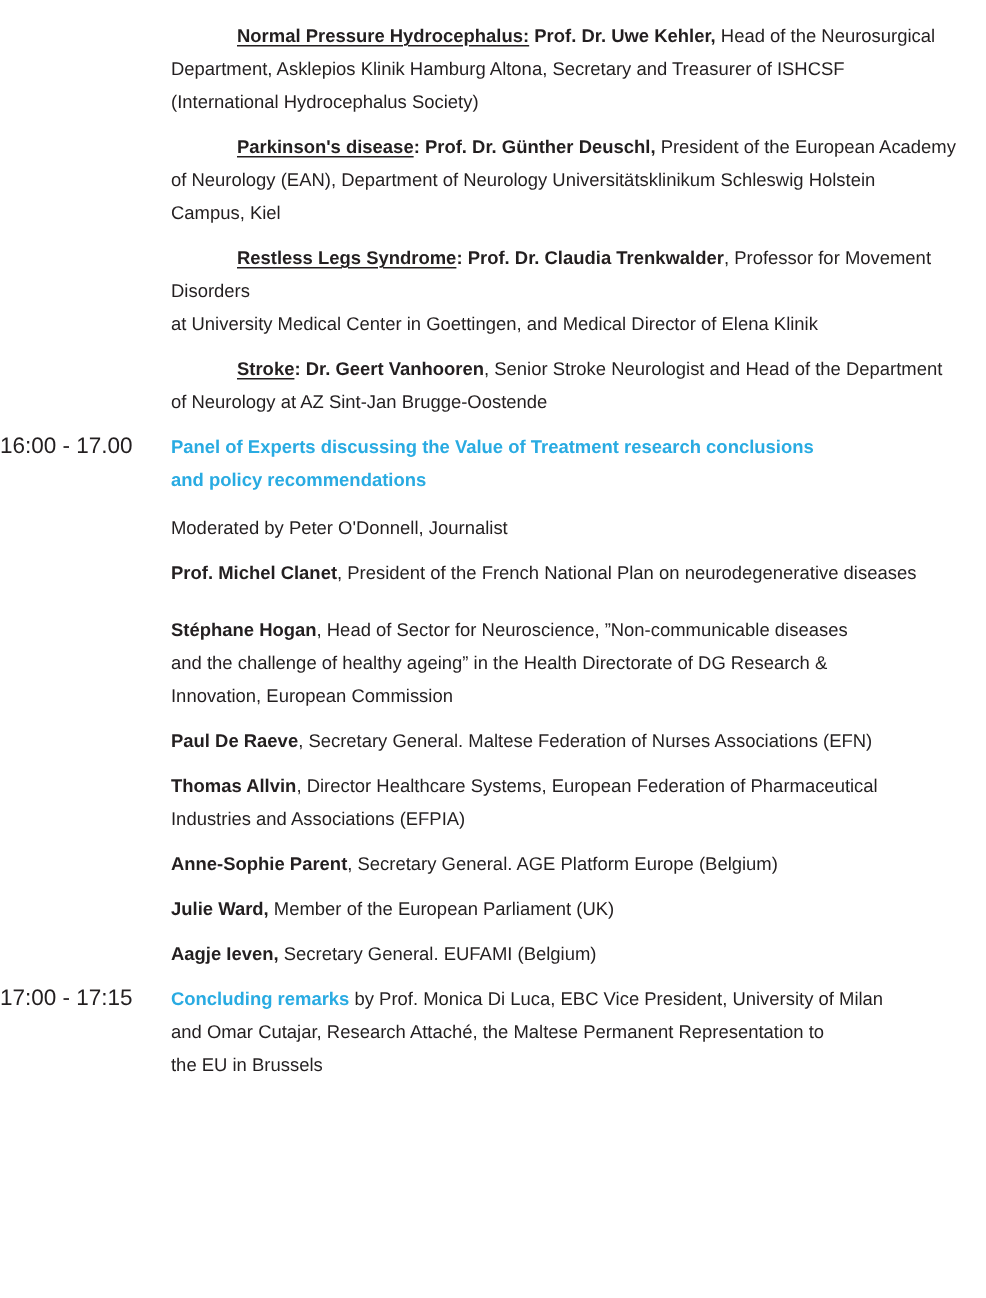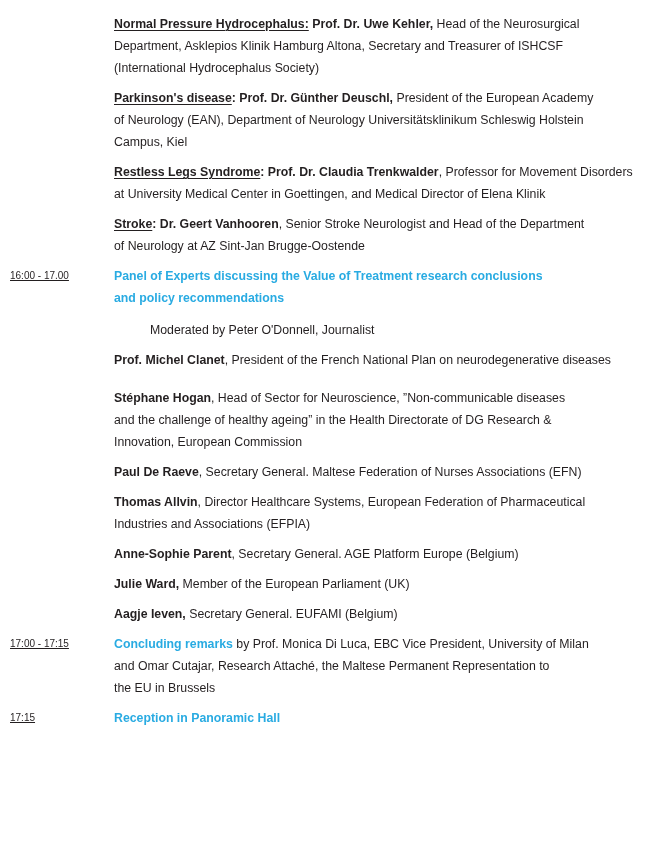--- a/index.html
+++ b/index.html
@@ -20,44 +20,42 @@
   .page {
     padding-top: 13px;
     width: 657px;
   }
   .row {
     display: flex;
     margin-bottom: 8px;
   }
   .row.extra {
     margin-top: 10px;
-    gap: 36px;
   }
   .time {
     flex: 0 0 114px;
-    padding-left: 10px;
-    font-size: 10px;
+    font-size: 15px;
     line-height: 22px;
     color: var(--text);
-    text-decoration: underline;
   }
   .para {
     width: 543px;
     font-size: 12.3px;
     line-height: 22px;
     white-space: pre-line;
     color: var(--text);
   }
   .s-r  { font-weight: normal; }
   .s-b  { font-weight: bold; }
   .s-bu {
     font-weight: bold;
     text-decoration: underline;
     text-underline-offset: 2px;
     text-decoration-thickness: 1.3px;
+    margin-left: 44px;
   }
   .s-c  { font-weight: bold; color: var(--accent); text-align: right; }
 </style>
 </head>
 <body>
 
 <div class="page">
   <div id="rows">
       <div class="row">
         <div class="time"></div>
@@ -123,18 +121,14 @@
       <div class="row">
         <div class="time"></div>
         <div class="para"><span class="s-b">Aagje Ieven,</span><span class="s-r"> Secretary General. EUFAMI (Belgium)</span></div>
       </div>
       <div class="row">
         <div class="time">17:00 - 17:15</div>
         <div class="para"><span class="s-c">Concluding remarks</span><span class="s-r"> by Prof. Monica Di Luca, EBC Vice President, University of Milan
 and Omar Cutajar, Research Attaché, the Maltese Permanent Representation to
 the EU in Brussels</span></div>
       </div>
-      <div class="row">
-        <div class="time">17:15</div>
-        <div class="para"><span class="s-c">Reception in Panoramic Hall</span></div>
-      </div>
     </div>
 </div>
 
 </body></html>

